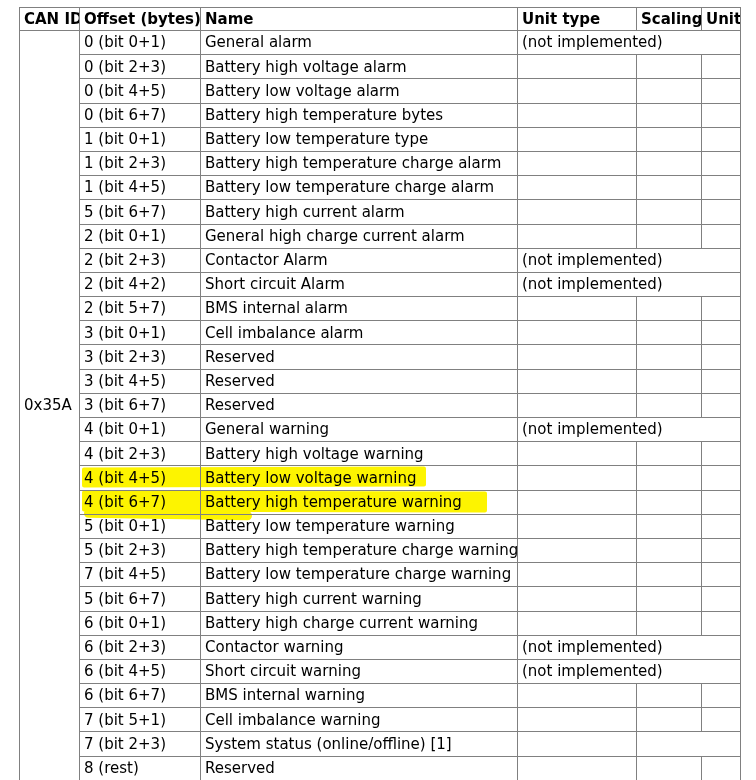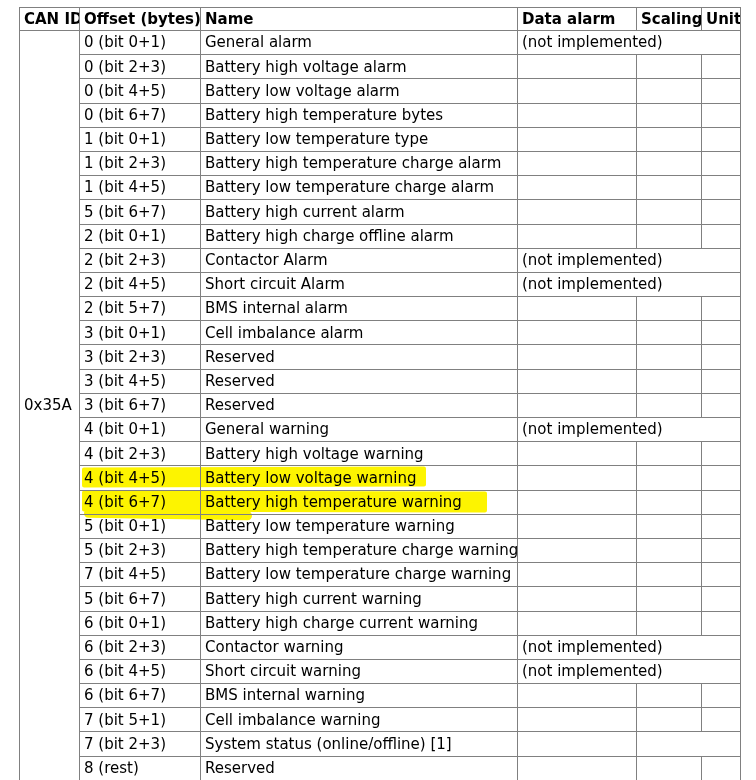--- a/index.html
+++ b/index.html
@@ -73,21 +73,21 @@
       <col class="col-name">
       <col class="col-dtype">
       <col class="col-scaling">
       <col class="col-unit">
     </colgroup>
     <thead>
       <tr>
         <th>CAN ID</th>
         <th>Offset (bytes)</th>
         <th>Name</th>
-        <th>Data alarm</th>
+        <th>Unit type</th>
         <th>Scaling</th>
         <th>Unit</th>
       </tr>
     </thead>
     <tbody>
         <tr>
           <td rowspan="31" class="canid">0x35A</td>
           <td>0 (bit 0+1)</td>
           <td>General alarm</td>
           <td colspan="3">(not implemented)</td>
@@ -136,32 +136,32 @@
         </tr>
         <tr>
           <td>5 (bit 6+7)</td>
           <td>Battery high current alarm</td>
           <td></td>
           <td></td>
           <td></td>
         </tr>
         <tr>
           <td>2 (bit 0+1)</td>
-          <td>Battery high charge offline alarm</td>
+          <td>General high charge current alarm</td>
           <td></td>
           <td></td>
           <td></td>
         </tr>
         <tr>
           <td>2 (bit 2+3)</td>
           <td>Contactor Alarm</td>
           <td colspan="3">(not implemented)</td>
         </tr>
         <tr>
-          <td>2 (bit 4+5)</td>
+          <td>2 (bit 4+2)</td>
           <td>Short circuit Alarm</td>
           <td colspan="3">(not implemented)</td>
         </tr>
         <tr>
           <td>2 (bit 5+7)</td>
           <td>BMS internal alarm</td>
           <td></td>
           <td></td>
           <td></td>
         </tr>

